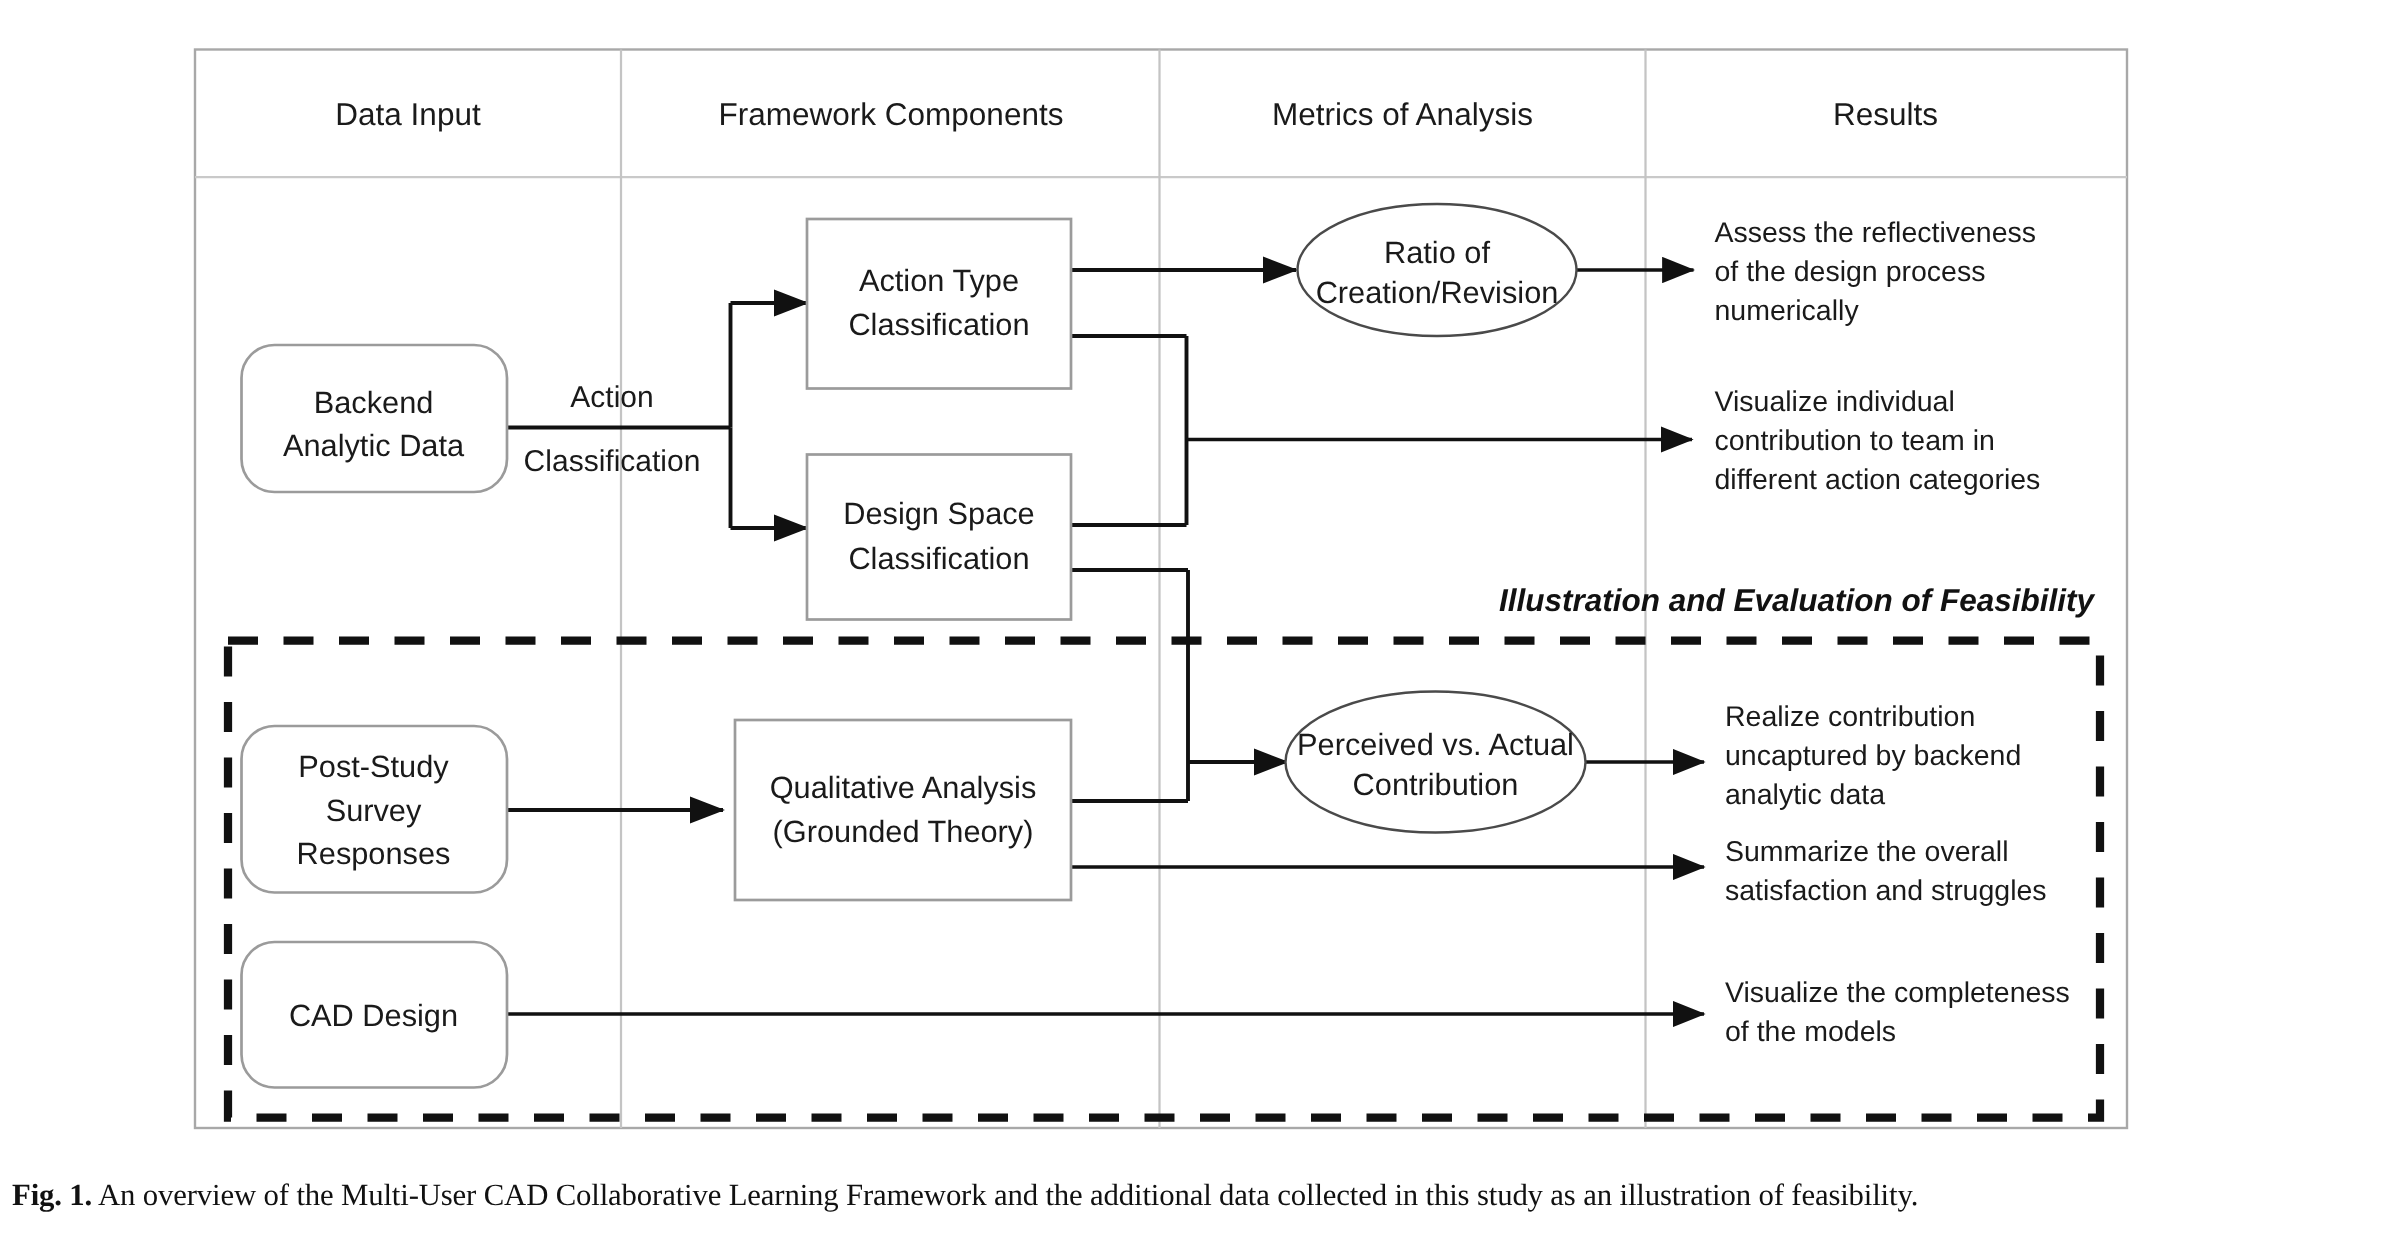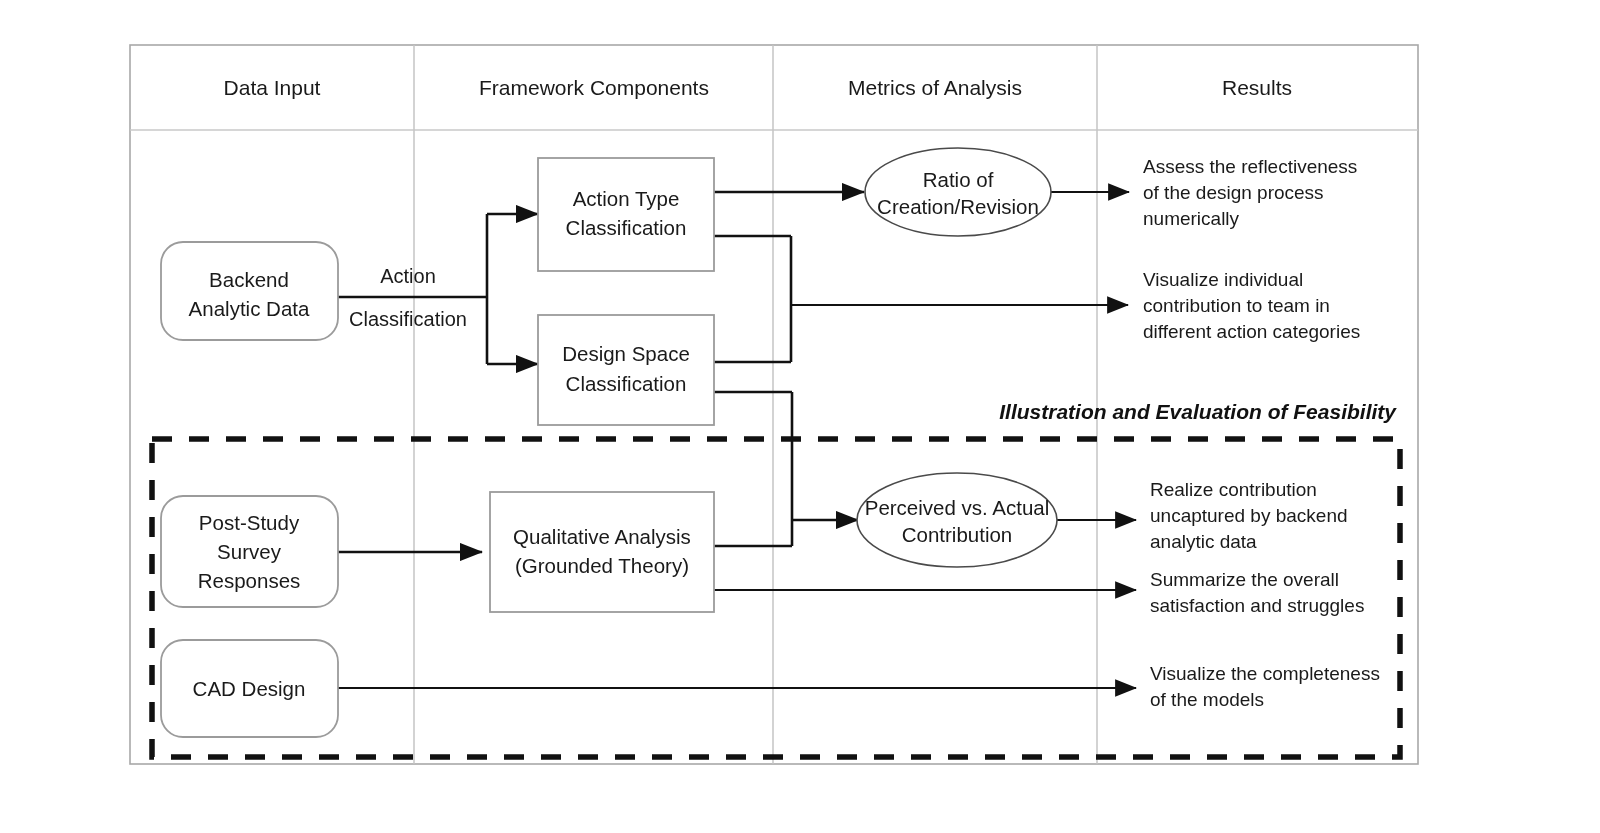--- a/index.html
+++ b/index.html
@@ -13,21 +13,20 @@
     font-family: "Liberation Sans", sans-serif;
     color: #1a1a1a;
     position: relative;
     overflow: hidden;
   }
   #figure-root {
     position: absolute;
     left: 0; top: 0;
     width: 1600px;
     height: 631px;
-    margin-top: 12px;
   }
   svg#diagram {
     position: absolute;
     left: 0; top: 0;
     width: 1600px;
     height: 833px;
   }
   .hdr {
     font-size: 21px;
     fill: #1a1a1a;
@@ -255,14 +254,15 @@
       <text class="restext" x="1150" y="574">Summarize the overall</text>
       <text class="restext" x="1150" y="600">satisfaction and struggles</text>
     </g>
 
     <g>
       <text class="restext" x="1150" y="668">Visualize the completeness</text>
       <text class="restext" x="1150" y="694">of the models</text>
     </g>
   </svg>
 
+  <div class="caption"><b>Fig. 1.</b> <span>An overview of the Multi-User CAD Collaborative Learning Framework and the additional data collected in this study as an illustration of feasibility.</span></div>
 
 </div>
 
 </body></html>

